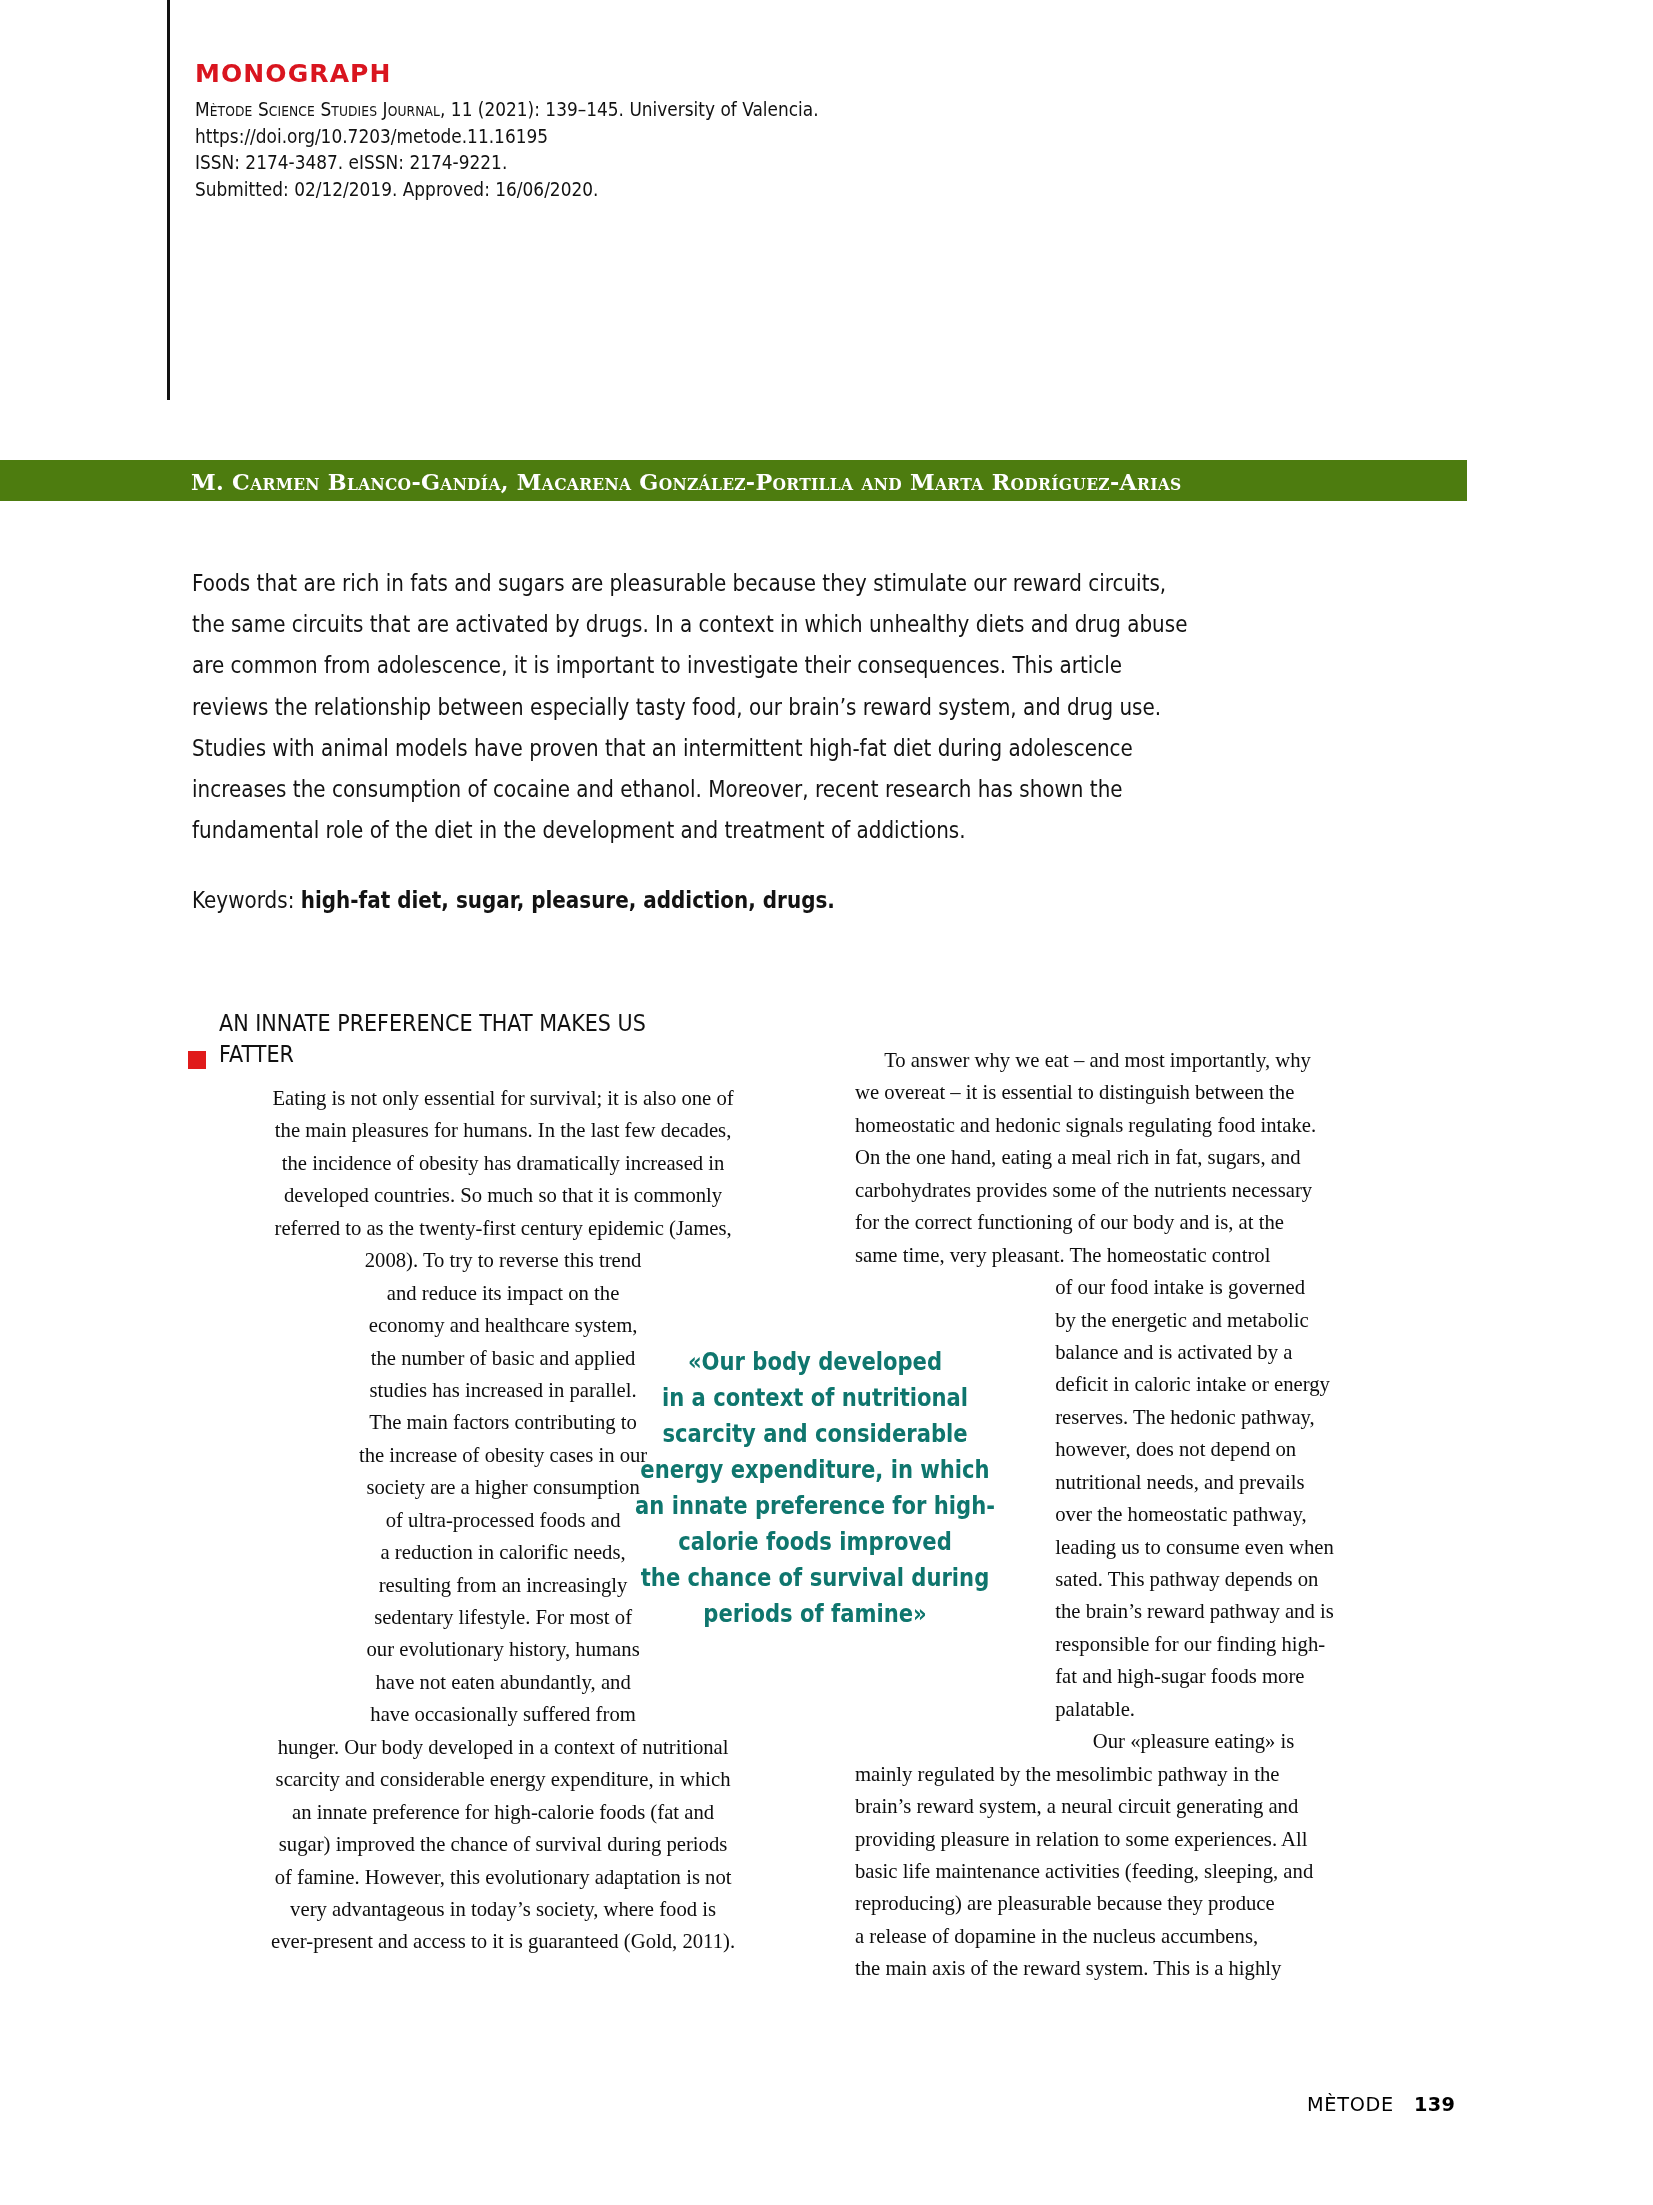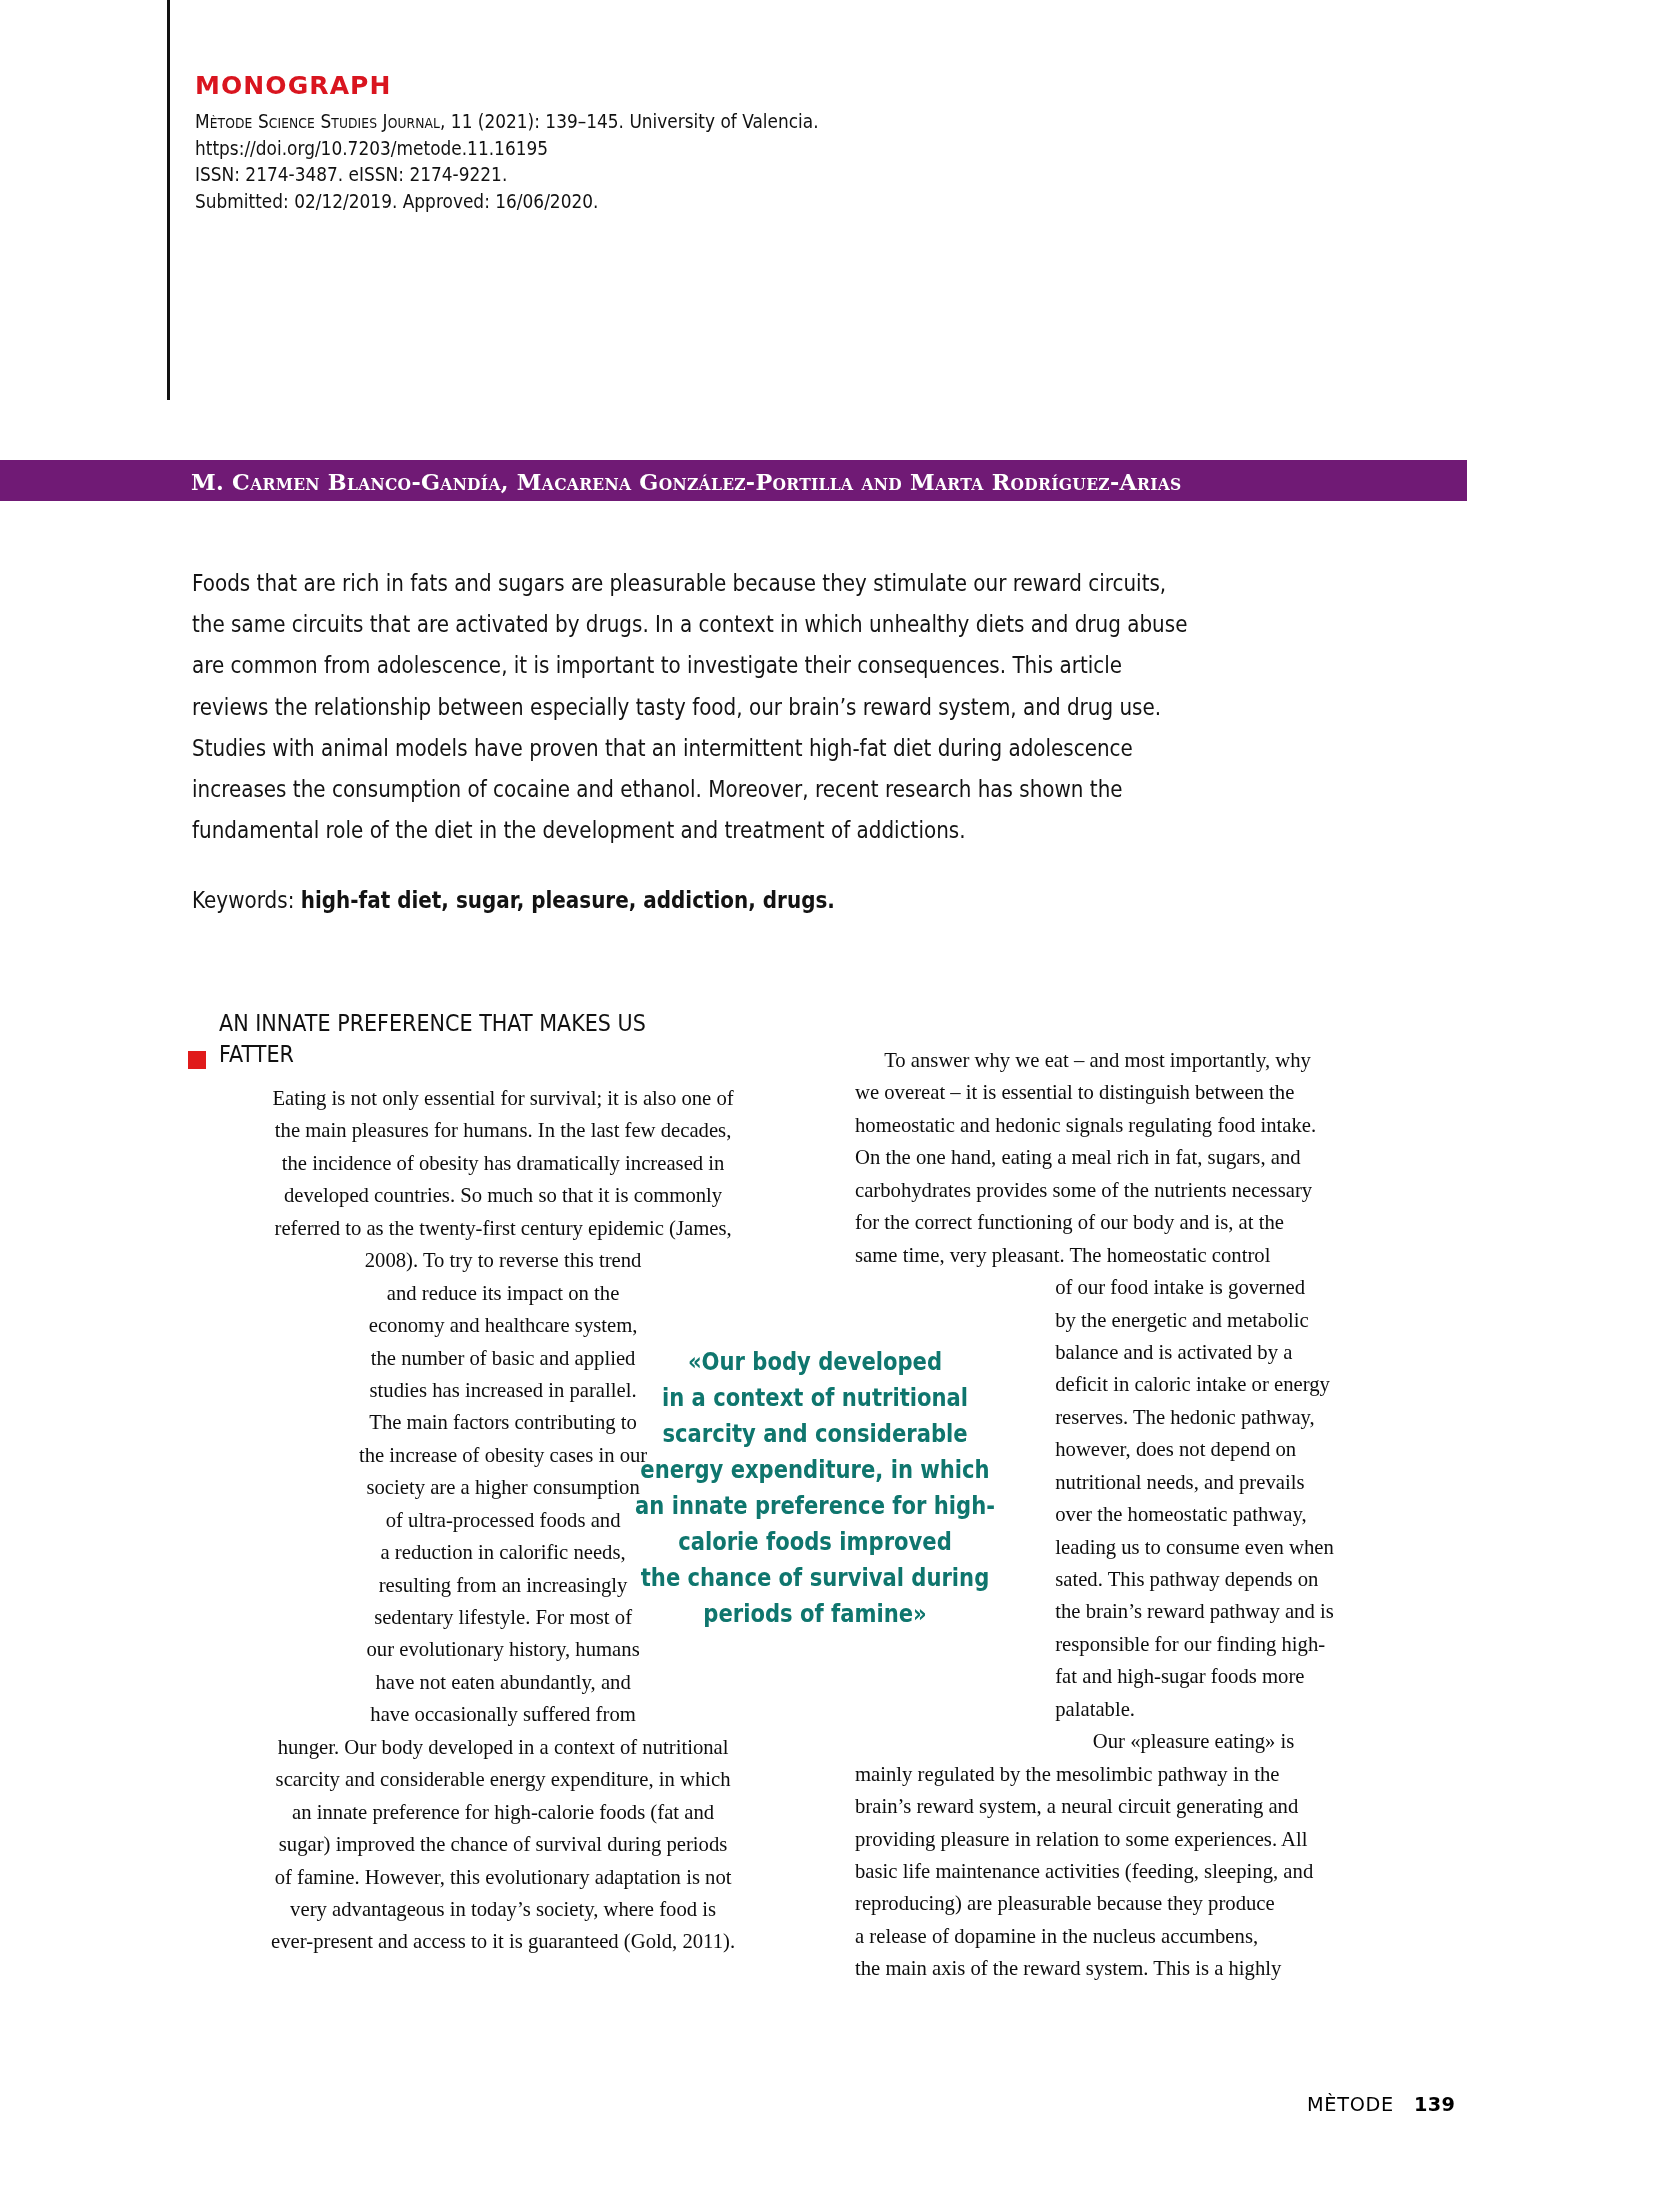--- a/index.html
+++ b/index.html
@@ -25,21 +25,21 @@
     top: 0px;
     width: 2.7px;
     height: 400px;
     background: #111111;
   }
 
   
   .masthead {
     position: absolute;
     left: 195px;
-    top: 72px;
+    top: 60px;
     width: 1000px;
   }
   .masthead .kicker {
     color: #d9151f;
     font-family: "DejaVu Sans", sans-serif;
     font-weight: 700;
     font-size: 25px;
     letter-spacing: 1.1px;
     margin: 0 0 9.3px 0;
     line-height: 1.1;
@@ -87,21 +87,21 @@
     transform-origin: left top;
   }
 
   
   .authors-bar {
     position: absolute;
     left: 0px;
     top: 460px;
     width: 1467px;
     height: 41px;
-    background: #701a75;
+    background: #4d7c0f;
   }
   .authors-bar .authors {
     position: absolute;
     left: 191px;
     top: 50%;
     transform: translateY(-50%) scaleX(0.97);
     transform-origin: left center;
     color: #ffffff;
     font-family: "DejaVu Serif", serif;
     font-weight: 700;

